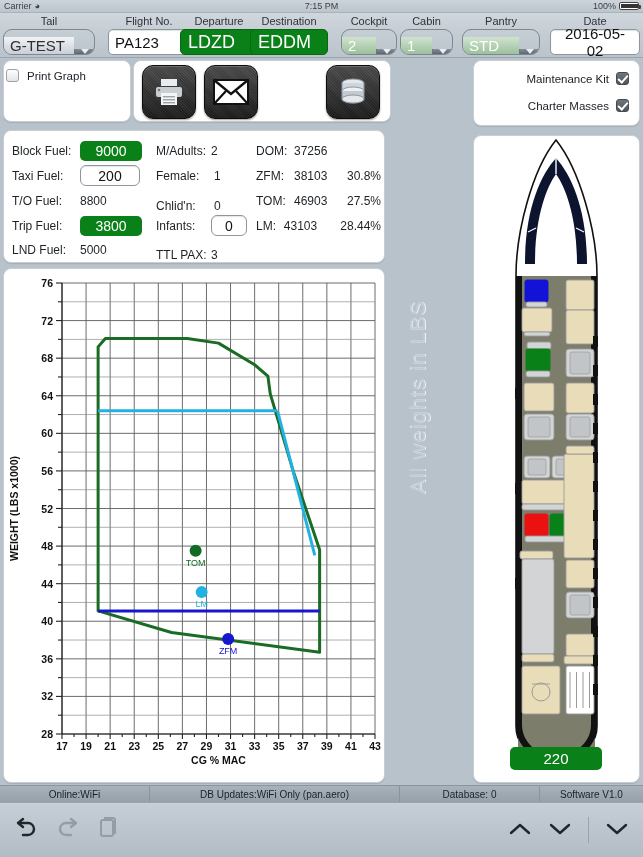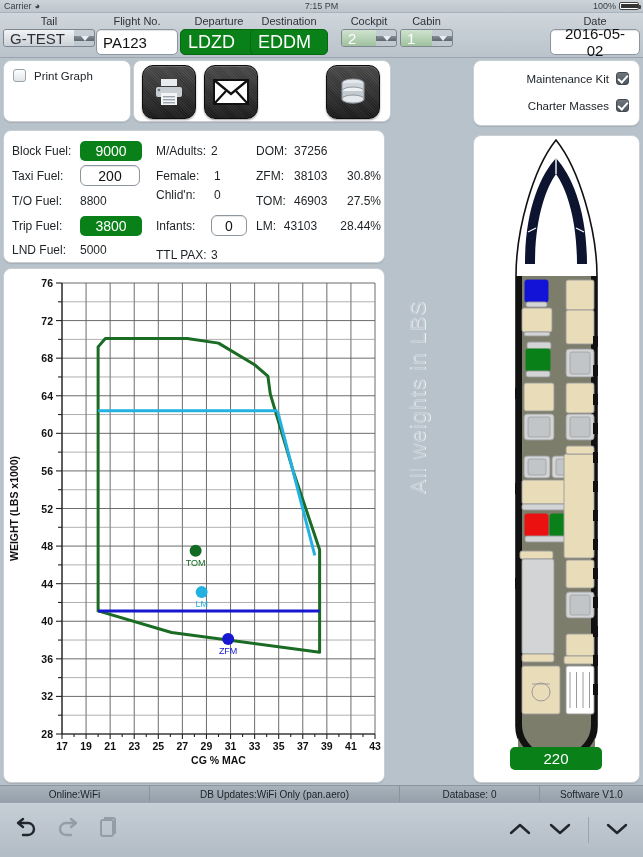--- a/index.html
+++ b/index.html
@@ -44,21 +44,21 @@
     font-size: 15px; color: #111; padding: 0 6px;
     display:flex; align-items:center; height:26px;
     box-shadow: inset 0 1px 1px rgba(0,0,0,.12);
   }
   .greenbox {
     background: #0a8018; border: 1px solid #066811; border-radius: 5px;
     color: #fff; font-size: 18px; display:flex; align-items:center;
     justify-content:center; height:26px;
   }
   .dropdown {
-    display:flex; height:18px; border:1px solid #7e878f; border-radius:3px; overflow:hidden;
+    display:flex; height:26px; border:1px solid #7e878f; border-radius:9px; overflow:hidden;align-items:flex-end;
   }
   .dropdown .dd-val {
     flex:1; display:flex; align-items:center; padding:0 6px;
     font-size:15px; color:#fff;
     background: linear-gradient(#f0f2f4, #c8ced4);
     color:#2c3136;
   }
   .dropdown.gray .dd-val { background: linear-gradient(#f2f4f6,#c9cfd5); color:#2c3136; }
   .dropdown.greenish .dd-val {
     background: linear-gradient(#cfe3cf, #9cc09c); color:#fff;
@@ -184,21 +184,21 @@
   <div class="field" style="left:3px;width:92px;">
     <div class="lbl">Tail</div>
     <div class="dropdown gray ctl">
       <div class="dd-val">G-TEST</div>
       <div class="dd-arrow">
           <i class="tri"></i>
         </div>
     </div>
   </div>
 
-  <div class="field" style="left:96px;width:82px;">
+  <div class="field" style="left:108px;width:82px;">
     <div class="lbl">Flight No.</div>
     <div class="txtbox ctl">PA123</div>
   </div>
 
   <div class="field" style="left:180px;width:78px;">
     <div class="lbl">Departure</div>
     <div class="greenbox ctl" style="justify-content:flex-start;padding-left:7px;">LDZD</div>
   </div>
 
   <div class="field" style="left:250px;width:78px;">
@@ -219,29 +219,38 @@
   <div class="field" style="left:400px;width:53px;">
     <div class="lbl">Cabin</div>
     <div class="dropdown greenish ctl">
       <div class="dd-val">1</div>
       <div class="dd-arrow">
           <i class="tri"></i>
         </div>
     </div>
   </div>
 
+  <div class="field" style="left:462px;width:78px;">
+    <div class="lbl">Pantry</div>
+    <div class="dropdown greenish ctl">
+      <div class="dd-val">STD</div>
+      <div class="dd-arrow">
+          <i class="tri"></i>
+        </div>
+    </div>
+  </div>
 
   <div class="field" style="left:550px;width:90px;">
     <div class="lbl">Date</div>
     <div class="txtbox ctl" style="justify-content:center;">2016-05-02</div>
   </div>
 </div>
 
 <div class="panel" style="left:3px;top:60px;width:128px;height:62px;">
-  <div style="display:flex;align-items:center;gap:8px;padding:8px 0 0 9px;">
+  <div style="display:flex;align-items:center;gap:8px;padding:8px 0 0 2px;">
     <span class="cbox"></span>
     <span style="font-size:11.5px;color:#20252a;">Print Graph</span>
   </div>
 </div>
 
 <div class="panel" style="left:133px;top:60px;width:258px;height:62px;">
   <div style="position:absolute;left:8px;top:4px;" class="iconbtn">
     <svg width="34" height="30" viewBox="0 0 34 30">
       <rect x="9" y="2" width="16" height="7" fill="#e9ecef"></rect>
       <rect x="4" y="10" width="26" height="10" rx="2" fill="#c9ced3"></rect>
@@ -309,21 +318,21 @@
 
   <div style="position:absolute;left:152px;top:8px;width:95px;">
     <div style="display:flex;align-items:center;height:24px;">
       <span class="wlabel" style="width:55px;">M/Adults:</span>
       <span class="wval">2</span>
     </div>
     <div style="display:flex;align-items:center;height:25px;">
       <span class="wlabel" style="width:58px;">Female:</span>
       <span class="wval">1</span>
     </div>
-    <div style="display:flex;align-items:flex-start;height:25px;">
+    <div style="display:flex;align-items:flex-end;height:25px;">
       <span class="wlabel" style="width:58px;">Chlid'n:</span>
       <span class="wval">0</span>
     </div>
     <div style="display:flex;align-items:center;height:25px;">
       <span class="wlabel" style="width:55px;">Infants:</span>
       <span class="pillwhite" style="width:36px;">0</span>
     </div>
     <div style="display:flex;align-items:flex-end;height:24px;">
       <span class="wlabel" style="width:55px;">TTL PAX:</span>
       <span class="wval">3</span>

